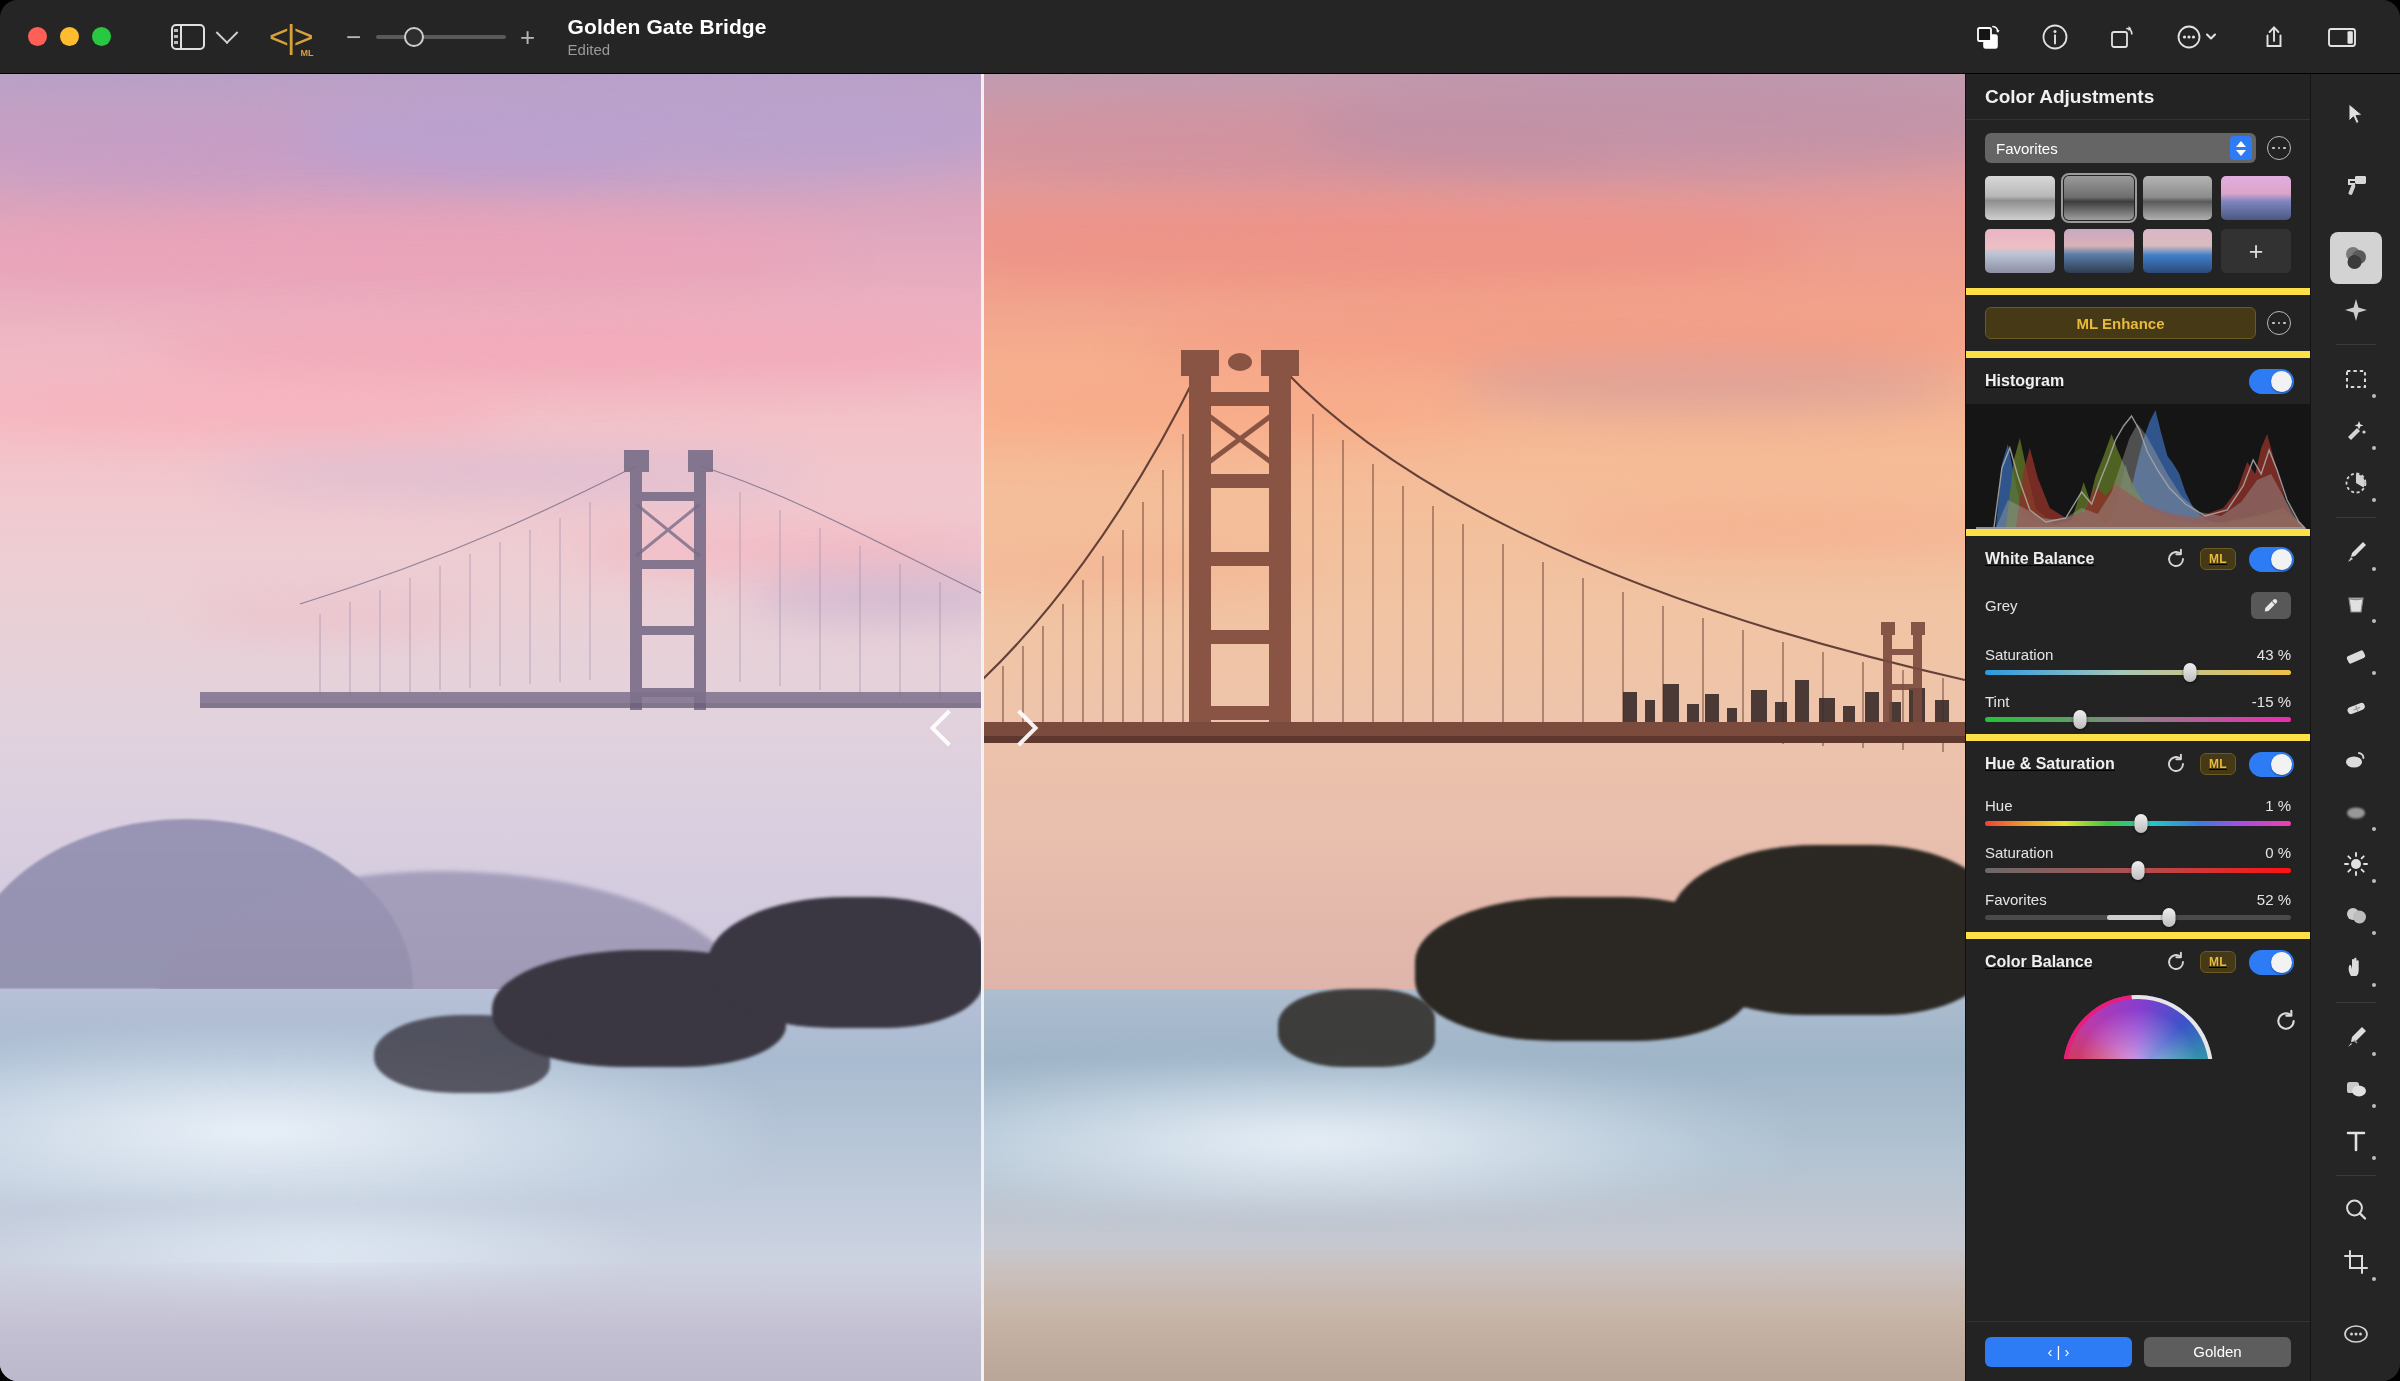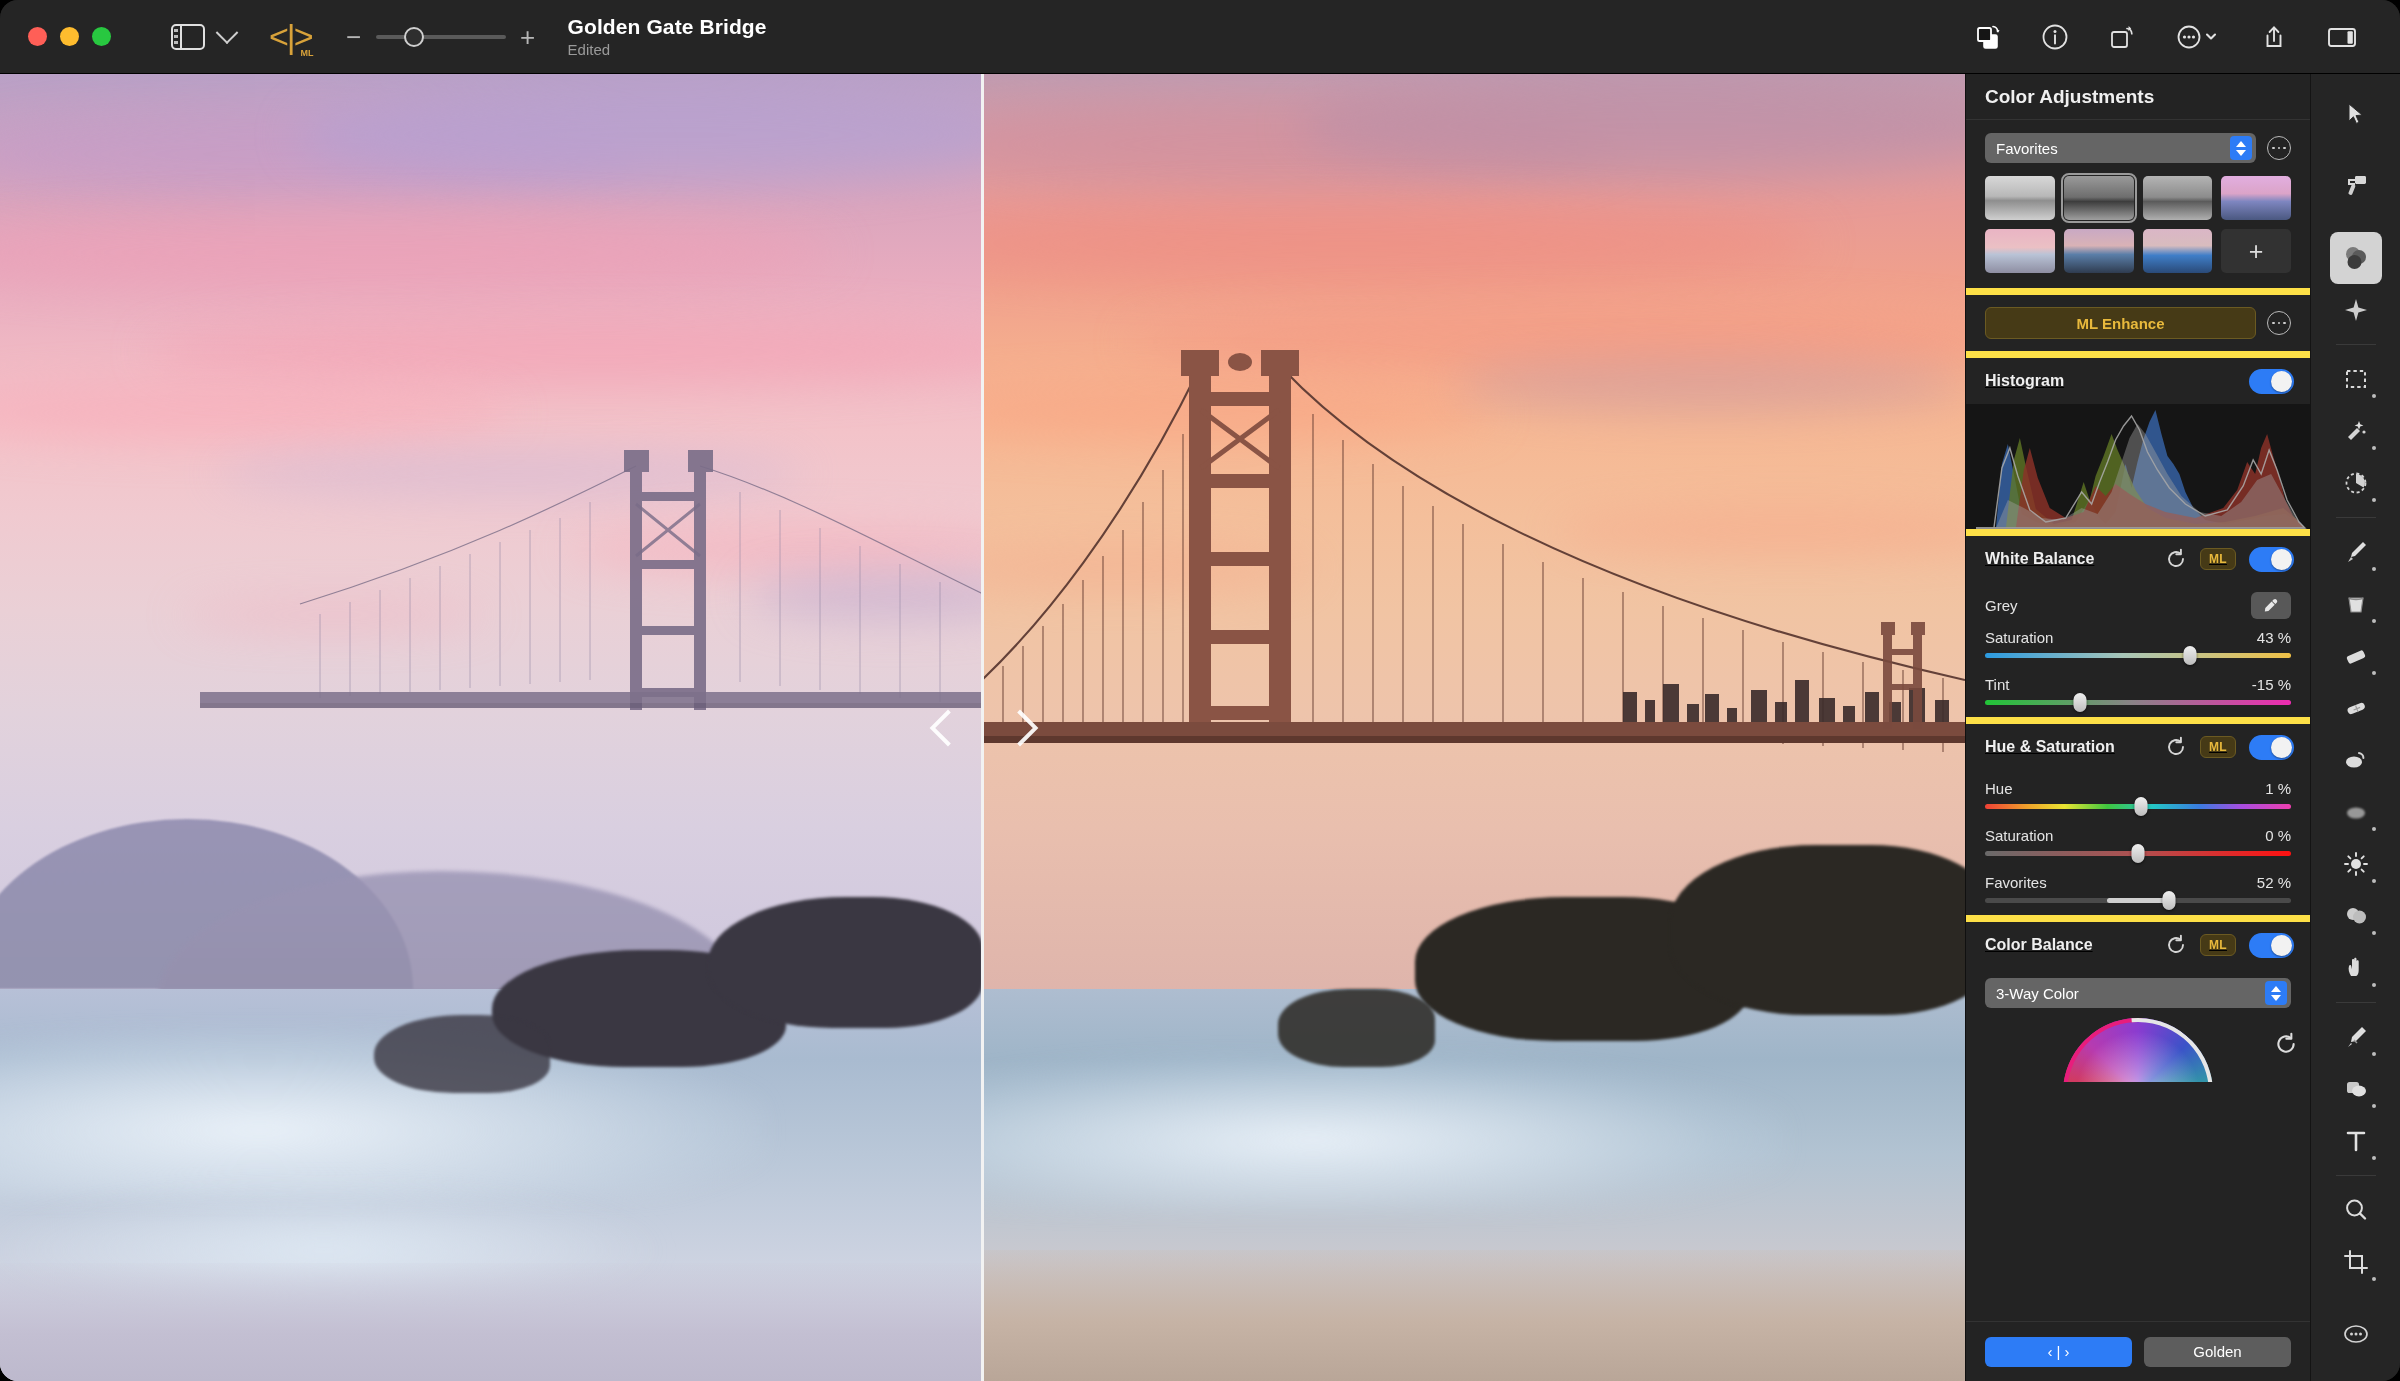--- a/index.html
+++ b/index.html
@@ -676,21 +676,21 @@
           <div class="reset-ic">
             <svg width="22" height="22" viewBox="0 0 22 22" fill="none">
               <path d="M18 11a7 7 0 1 1-2.6-5.4" stroke="#d5d5d5" stroke-width="1.9" stroke-linecap="round"></path>
               <path d="M15.9 1.6v4.6h-4.6" stroke="#d5d5d5" stroke-width="1.9" stroke-linecap="round" stroke-linejoin="round"></path>
             </svg>
           </div>
           <div class="mlpill">ML</div>
           <div class="toggle"></div>
         </div>
         <div class="sec-pad" style="padding-top:10px;padding-bottom:6px;">
-          <div class="ctl-row" style="margin-bottom:10px;">
+          <div class="ctl-row" style="margin-bottom:27px;">
             <div class="lbl">Grey</div>
             <div class="eyedrop">
               <svg width="18" height="18" viewBox="0 0 18 18" fill="none">
                 <path d="M11.6 2.6a2.2 2.2 0 0 1 3.1 3.1l-1.4 1.4-3.1-3.1 1.4-1.4z" fill="#e8e8e8"></path>
                 <path d="M9.6 4.6l3.1 3.1-6.3 6.3-3.6.5.5-3.6 6.3-6.3z" fill="#e8e8e8"></path>
               </svg>
             </div>
           </div>
 
           <div class="ctl-row">
@@ -755,31 +755,20 @@
         <div class="sec-head">
           <div class="name">Color Balance</div>
           <div class="reset-ic">
             <svg width="22" height="22" viewBox="0 0 22 22" fill="none">
               <path d="M18 11a7 7 0 1 1-2.6-5.4" stroke="#d5d5d5" stroke-width="1.9" stroke-linecap="round"></path>
               <path d="M15.9 1.6v4.6h-4.6" stroke="#d5d5d5" stroke-width="1.9" stroke-linecap="round" stroke-linejoin="round"></path>
             </svg>
           </div>
           <div class="mlpill">ML</div>
           <div class="toggle"></div>
-        </div>
-        <div class="sec-pad" style="padding-top:10px;padding-bottom:0;">
-          <div class="row-flex">
-            <div class="popup">
-              <span>3-Way Color</span>
-              <span class="stepper">
-                  <i class="up"></i>
-                  <i class="dn"></i>
-                </span>
-            </div>
-          </div>
         </div>
         <div class="wheelbox">
           <div class="wheel"></div>
           <div class="arcL"></div>
           <div class="arcR"></div>
           <div class="wheel-reset">
             <svg width="24" height="24" viewBox="0 0 22 22" fill="none">
               <path d="M18 11a7 7 0 1 1-2.6-5.4" stroke="#dcdcdc" stroke-width="1.9" stroke-linecap="round"></path>
               <path d="M15.9 1.6v4.6h-4.6" stroke="#dcdcdc" stroke-width="1.9" stroke-linecap="round" stroke-linejoin="round"></path>
             </svg>

